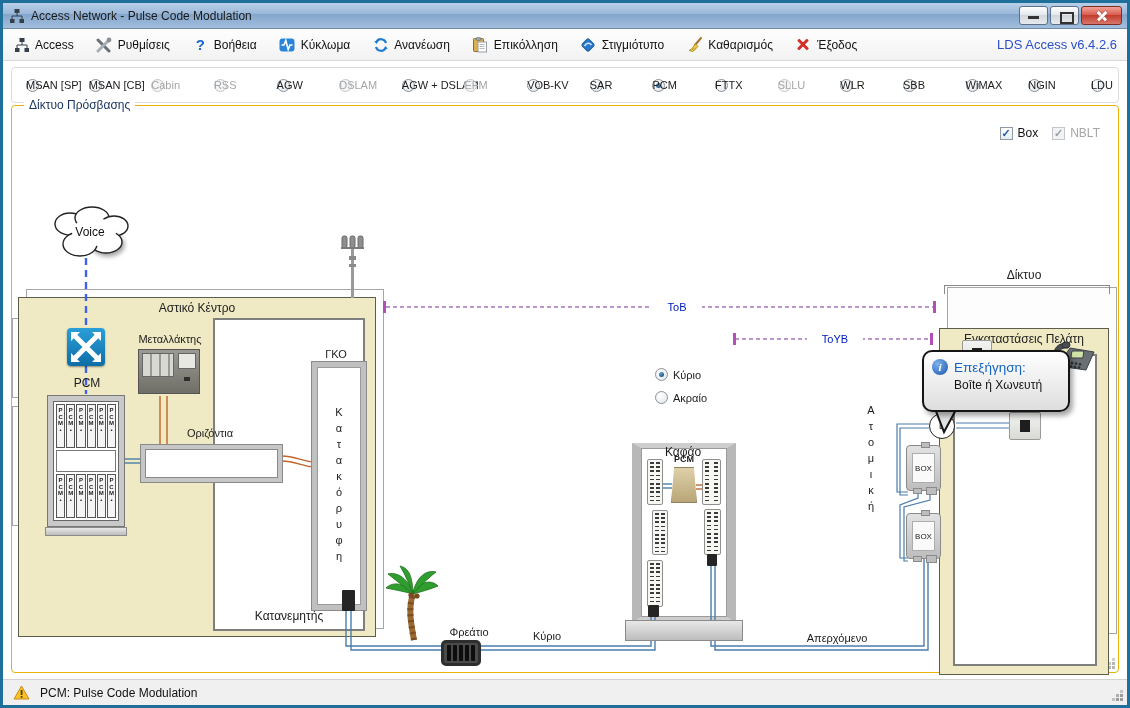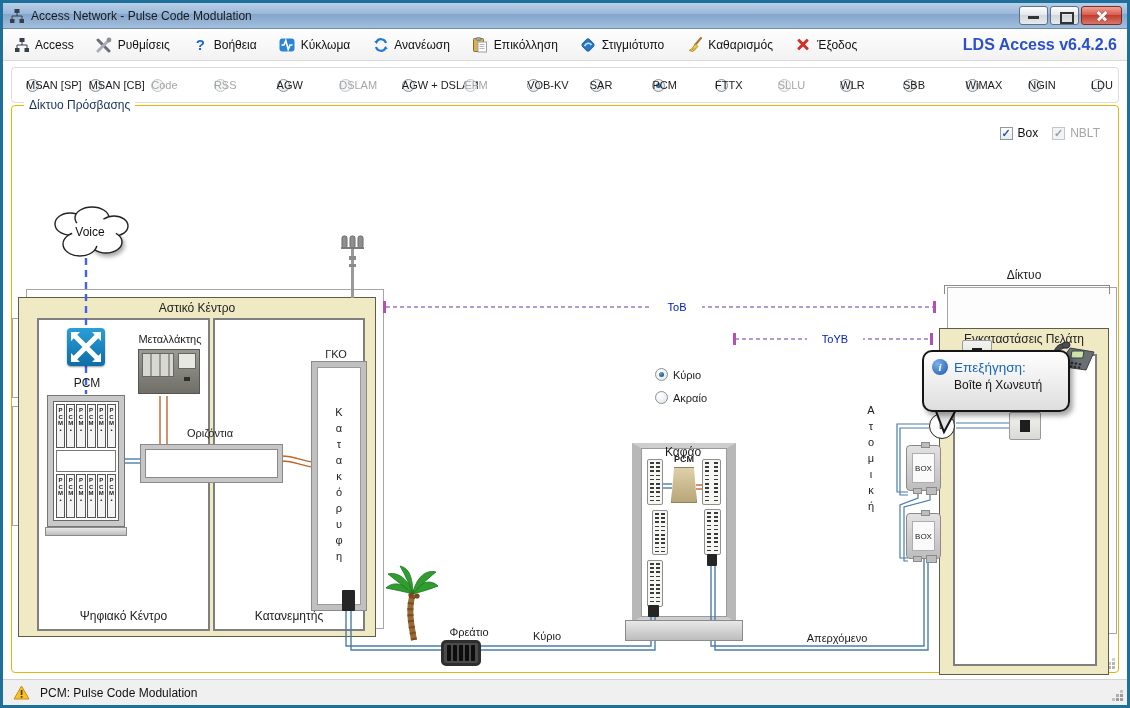--- a/index.html
+++ b/index.html
@@ -25,21 +25,21 @@
     background:#fff; box-shadow:0 0 1px #6b1208; }
   .wbtn.close::before { transform:translate(-50%,-50%) rotate(45deg); }
   .wbtn.close::after  { transform:translate(-50%,-50%) rotate(-45deg); }
 
   
   .toolbar { position:absolute; left:0; top:26px; width:1124px; height:32px;
     background:linear-gradient(#fefefe,#f2f2f2); border-bottom:1px solid #d9d9d9;
     display:flex; align-items:center; padding:0 10px; gap:22px; }
   .titem { display:flex; align-items:center; gap:5px; cursor:default; }
   .titem .ic { width:17px; height:17px; display:inline-flex; align-items:center; justify-content:center; }
-  .version { margin-left:auto; color:#2b50c8; font-size:16px;font-weight:bold; }
+  .version { margin-left:auto; color:#2b50c8; font-size:13px; }
   .qmark { color:#1a66cc; font-weight:bold; font-size:15px; }
   .xmark { position:relative; width:14px; height:14px; }
   .xmark::before,.xmark::after { content:""; position:absolute; left:0; top:5.5px; width:14px; height:3.2px; background:#d03028; border-radius:1px; }
   .xmark::before { transform:rotate(45deg); } .xmark::after { transform:rotate(-45deg); }
 
   
   .radiorow { position:absolute; left:8px; top:64px; width:1108px; height:36px;
     border:1px solid #dcdcdc; border-radius:4px; display:flex; align-items:center;
     justify-content:space-between; padding:0 14px; background:#fff; }
   .radio { display:flex; align-items:center; gap:5px; white-space:nowrap; }
@@ -261,21 +261,21 @@
     <label class="radio">
         <span class="rb"></span>
         <span class="lbl">MSAN [SP]</span>
       </label>
     <label class="radio">
         <span class="rb"></span>
         <span class="lbl">MSAN [CB]</span>
       </label>
     <label class="radio dis">
         <span class="rb"></span>
-        <span class="lbl">Code</span>
+        <span class="lbl">Cabin</span>
       </label>
     <label class="radio dis">
         <span class="rb"></span>
         <span class="lbl">RSS</span>
       </label>
     <label class="radio">
         <span class="rb"></span>
         <span class="lbl">AGW</span>
       </label>
     <label class="radio dis">
@@ -348,23 +348,20 @@
 
     <div class="diagram">
 
       <div class="outline" style="left:14px; top:183px; width:358px; height:340px;"></div>
       <div class="outline" style="left:0px; top:212px; width:9px; height:80px;"></div>
       <div class="outline" style="left:0px; top:300px; width:9px; height:120px;"></div>
       <div class="outline" style="left:935px; top:181px; width:170px; height:347px;"></div>
 
       <div class="building" style="left:6px; top:191px; width:358px; height:340px;">
         <div class="bhead">Αστικό Κέντρο</div>
-        <div class="panel" style="left:18px; top:20px; width:173px; height:313px;">
-          <div class="roomlbl">Ψηφιακό Κέντρο</div>
-        </div>
         <div class="panel" style="left:194px; top:20px; width:152px; height:313px;">
           <div class="roomlbl">Κατανεμητής</div>
         </div>
       </div>
 
       <svg class="abs" style="left:326px; top:128px; z-index:3;" width="28" height="64" viewBox="0 0 28 64">
         <rect x="13" y="14" width="3" height="50" fill="#9a9a9a"></rect>
         <rect x="11" y="22" width="7" height="4" fill="#8a8a8a"></rect>
         <rect x="11" y="30" width="7" height="3" fill="#8a8a8a"></rect>
         <rect x="4" y="2" width="5" height="12" rx="2" fill="#8f8f8f" stroke="#6a6a6a"></rect>

